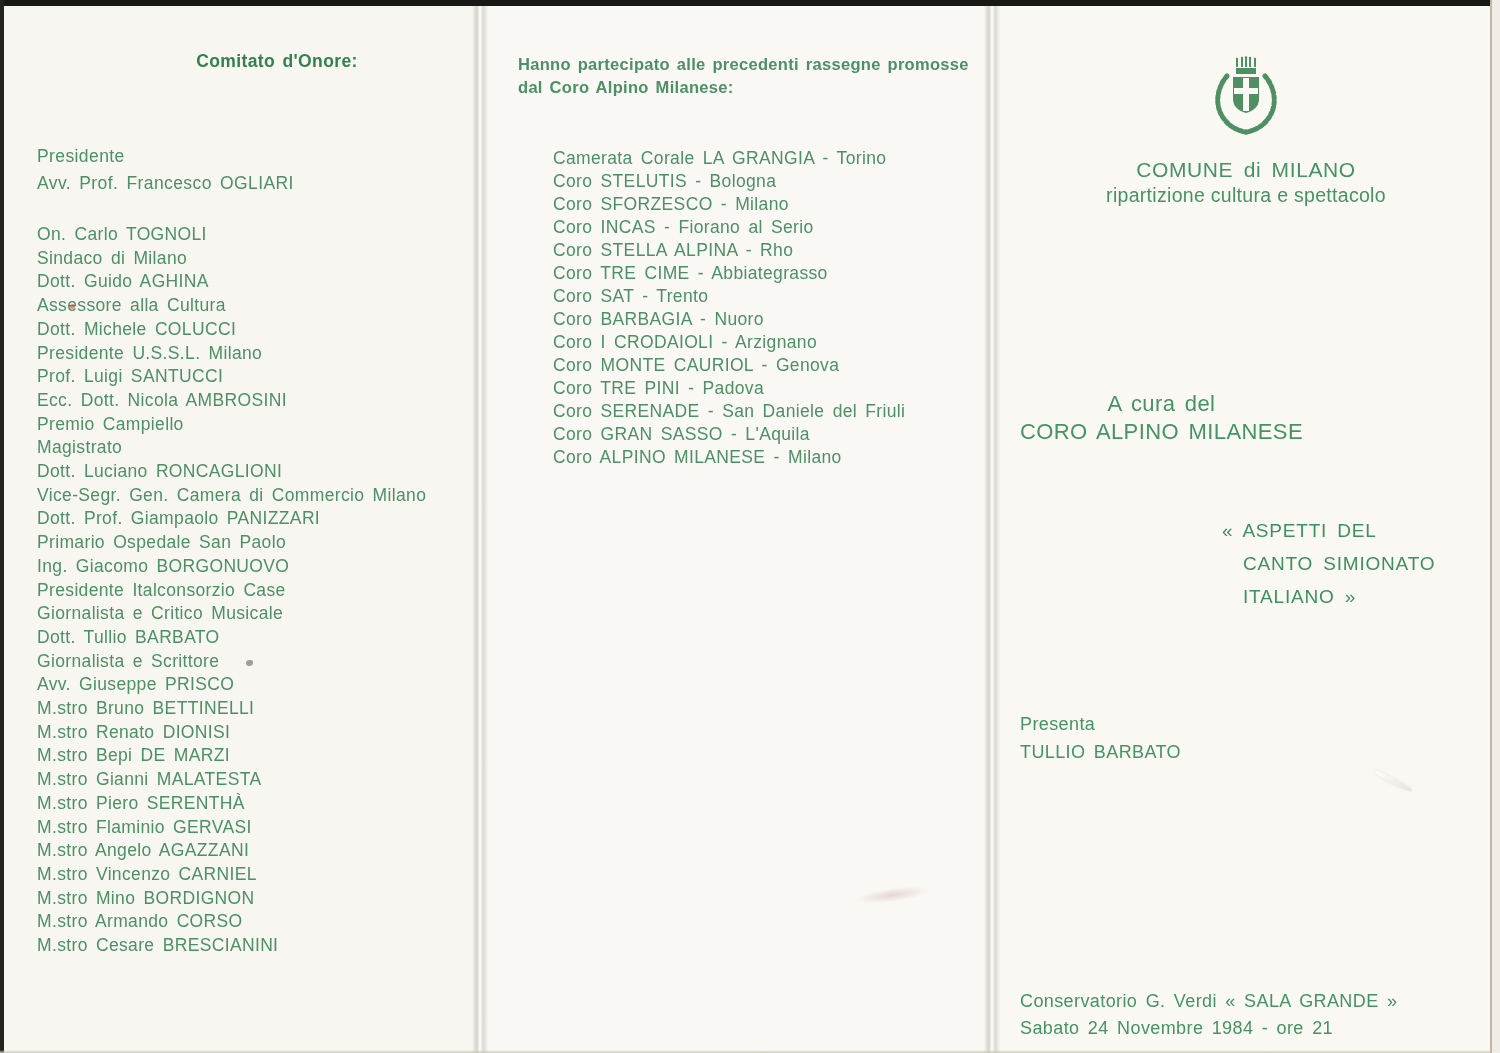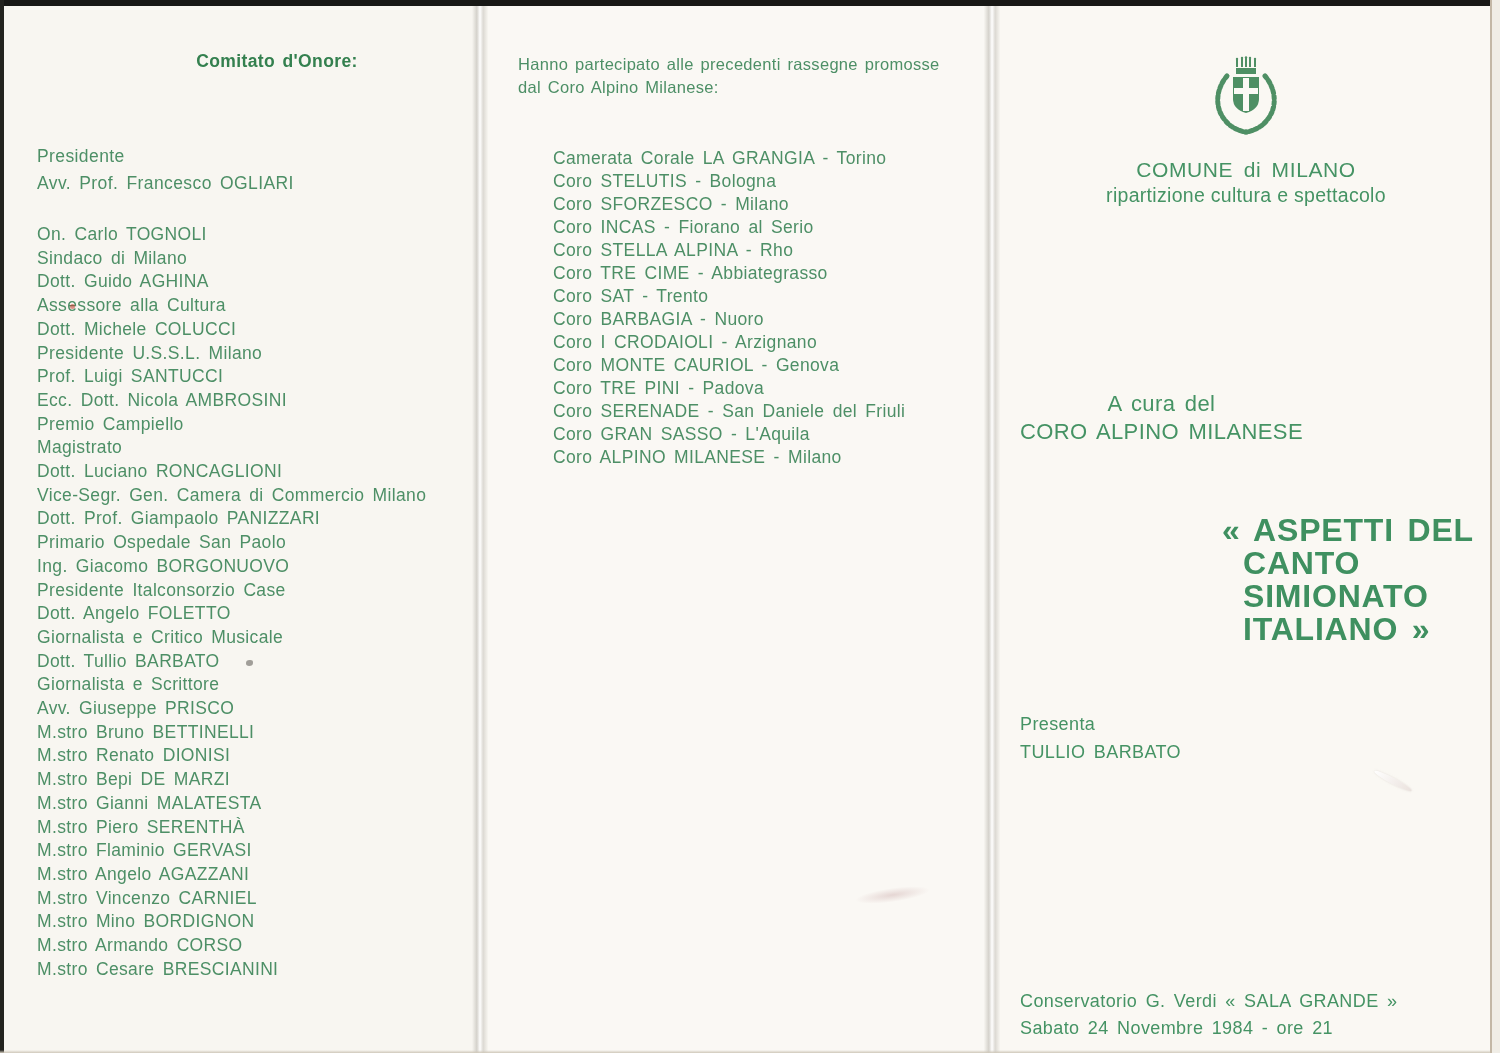--- a/index.html
+++ b/index.html
@@ -37,31 +37,31 @@
   .green-right{color:#459364;}
 
   
   .lp-heading{position:absolute;left:0;top:51px;width:554px;text-align:center;
     font-size:17.5px;letter-spacing:.4px;word-spacing:2px;}
   .lp-president{position:absolute;left:37px;top:143px;font-size:17.5px;line-height:27px;letter-spacing:.4px;word-spacing:3px;}
   .lp-members{position:absolute;left:37px;top:223px;font-size:17.5px;letter-spacing:.35px;word-spacing:3px;}
   .lp-members .list-line{line-height:23.7px;white-space:nowrap;}
 
   
-  .mp-intro{position:absolute;left:518px;top:53px;font-size:16.5px;line-height:23px;letter-spacing:.3px;word-spacing:2px;}
+  .mp-intro{position:absolute;left:518px;top:53px;font-size:16.5px;line-height:23px;letter-spacing:.3px;word-spacing:2px;font-weight:bold;}
   .mp-choirs{position:absolute;left:517px;top:147px;font-size:17.5px;letter-spacing:.35px;word-spacing:3px;}
   .mp-choirs .list-line{line-height:23px;white-space:nowrap;margin-left:36px;}
 
   
   .rp-coa{position:absolute;left:1203px;top:56px;width:86px;height:82px;}
   .rp-org{position:absolute;left:1000px;top:158px;width:492px;text-align:center;}
   .rp-org .org1{font-size:21px;letter-spacing:.6px;word-spacing:4px;}
   .rp-org .org2{font-size:19.5px;letter-spacing:.3px;margin-top:2px;}
   .rp-cura{position:absolute;left:1020px;top:390px;font-size:22px;line-height:27.5px;letter-spacing:.4px;word-spacing:3px;text-align:center;}
-  .rp-title{position:absolute;left:1222px;top:514px;font-size:32px;font-weight:bold;line-height:33px;color:#3f9060;letter-spacing:.8px;word-spacing:4px;}
+  .rp-title{position:absolute;left:1222px;top:514px;font-size:19px;font-weight:normal;line-height:33px;color:#3f9060;letter-spacing:.8px;word-spacing:4px;}
   .rp-title .t2,.rp-title .t3{padding-left:21px;}
   .rp-presenta{position:absolute;left:1020px;top:711px;font-size:18px;line-height:27.5px;letter-spacing:.4px;word-spacing:3px;}
   .rp-footer{position:absolute;left:1020px;top:988px;font-size:18px;line-height:26.5px;letter-spacing:.4px;word-spacing:3px;}
 </style>
 </head>
 <body>
 
 <div class="scan">
 
   <div class="panel-tint-mid"></div>
@@ -84,21 +84,20 @@
       <div class="list-line">Prof. Luigi SANTUCCI</div>
       <div class="list-line">Ecc. Dott. Nicola AMBROSINI</div>
       <div class="list-line">Premio Campiello</div>
       <div class="list-line">Magistrato</div>
       <div class="list-line">Dott. Luciano RONCAGLIONI</div>
       <div class="list-line">Vice-Segr. Gen. Camera di Commercio Milano</div>
       <div class="list-line">Dott. Prof. Giampaolo PANIZZARI</div>
       <div class="list-line">Primario Ospedale San Paolo</div>
       <div class="list-line">Ing. Giacomo BORGONUOVO</div>
       <div class="list-line">Presidente Italconsorzio Case</div>
-      <div class="list-line">Dott. Angelo FOLETTO</div>
       <div class="list-line">Giornalista e Critico Musicale</div>
       <div class="list-line">Dott. Tullio BARBATO</div>
       <div class="list-line">Giornalista e Scrittore</div>
       <div class="list-line">Avv. Giuseppe PRISCO</div>
       <div class="list-line">M.stro Bruno BETTINELLI</div>
       <div class="list-line">M.stro Renato DIONISI</div>
       <div class="list-line">M.stro Bepi DE MARZI</div>
       <div class="list-line">M.stro Gianni MALATESTA</div>
       <div class="list-line">M.stro Piero SERENTHÀ</div>
       <div class="list-line">M.stro Flaminio GERVASI</div>

